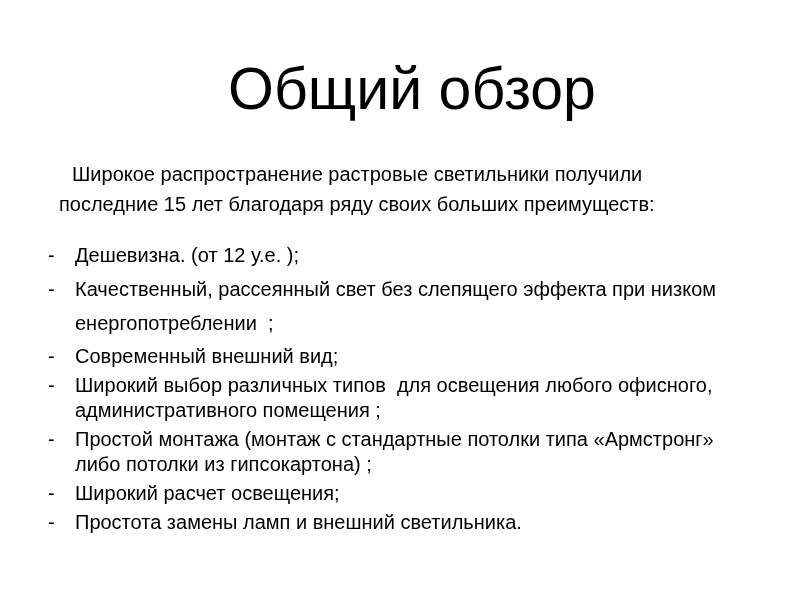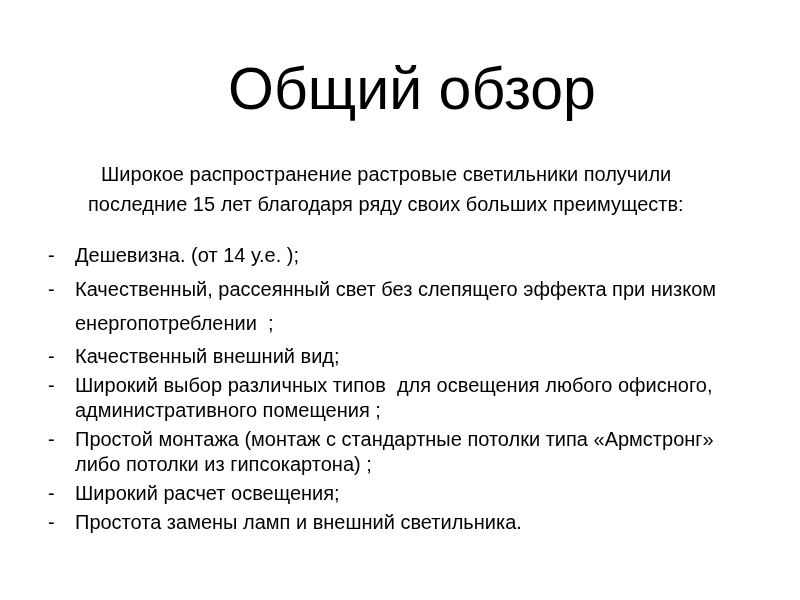--- a/index.html
+++ b/index.html
@@ -28,21 +28,21 @@
     line-height: 70px;
     white-space: nowrap;
   }
   .body-block {
     position: absolute;
     left: 48px;
     top: 159px;
     width: 707px;
   }
   .intro {
-    margin: 0 0 24px 40px;
+    margin: 0 0 24px 11px;
     width: 680px;
     font-size: 20px;
     line-height: 30px;
     text-indent: 13px;
     white-space: pre-wrap;
   }
   .bullets {
     width: 707px;
   }
   .bullet {
@@ -70,29 +70,29 @@
 
 <div class="slide">
   <h1 class="title">Общий обзор</h1>
 
   <div class="body-block">
     <p class="intro">Широкое распространение растровые светильники получили последние 15 лет благодаря ряду своих больших преимуществ:</p>
 
     <div class="bullets">
       <div class="bullet">
         <span class="dash">-</span>
-        <span class="bullet-text">Дешевизна. (от 14 у.е. );</span>
+        <span class="bullet-text">Дешевизна. (от 12 у.е. );</span>
       </div>
       <div class="bullet">
         <span class="dash">-</span>
         <span class="bullet-text">Качественный, рассеянный свет без слепящего эффекта при низком енергопотреблении  ;</span>
       </div>
       <div class="bullet">
         <span class="dash">-</span>
-        <span class="bullet-text">Качественный внешний вид;</span>
+        <span class="bullet-text">Современный внешний вид;</span>
       </div>
       <div class="bullet">
         <span class="dash">-</span>
         <span class="bullet-text">Широкий выбор различных типов  для освещения любого офисного, административного помещения ;</span>
       </div>
       <div class="bullet">
         <span class="dash">-</span>
         <span class="bullet-text">Простой монтажа (монтаж с стандартные потолки типа «Армстронг» либо потолки из гипсокартона) ;</span>
       </div>
       <div class="bullet">

